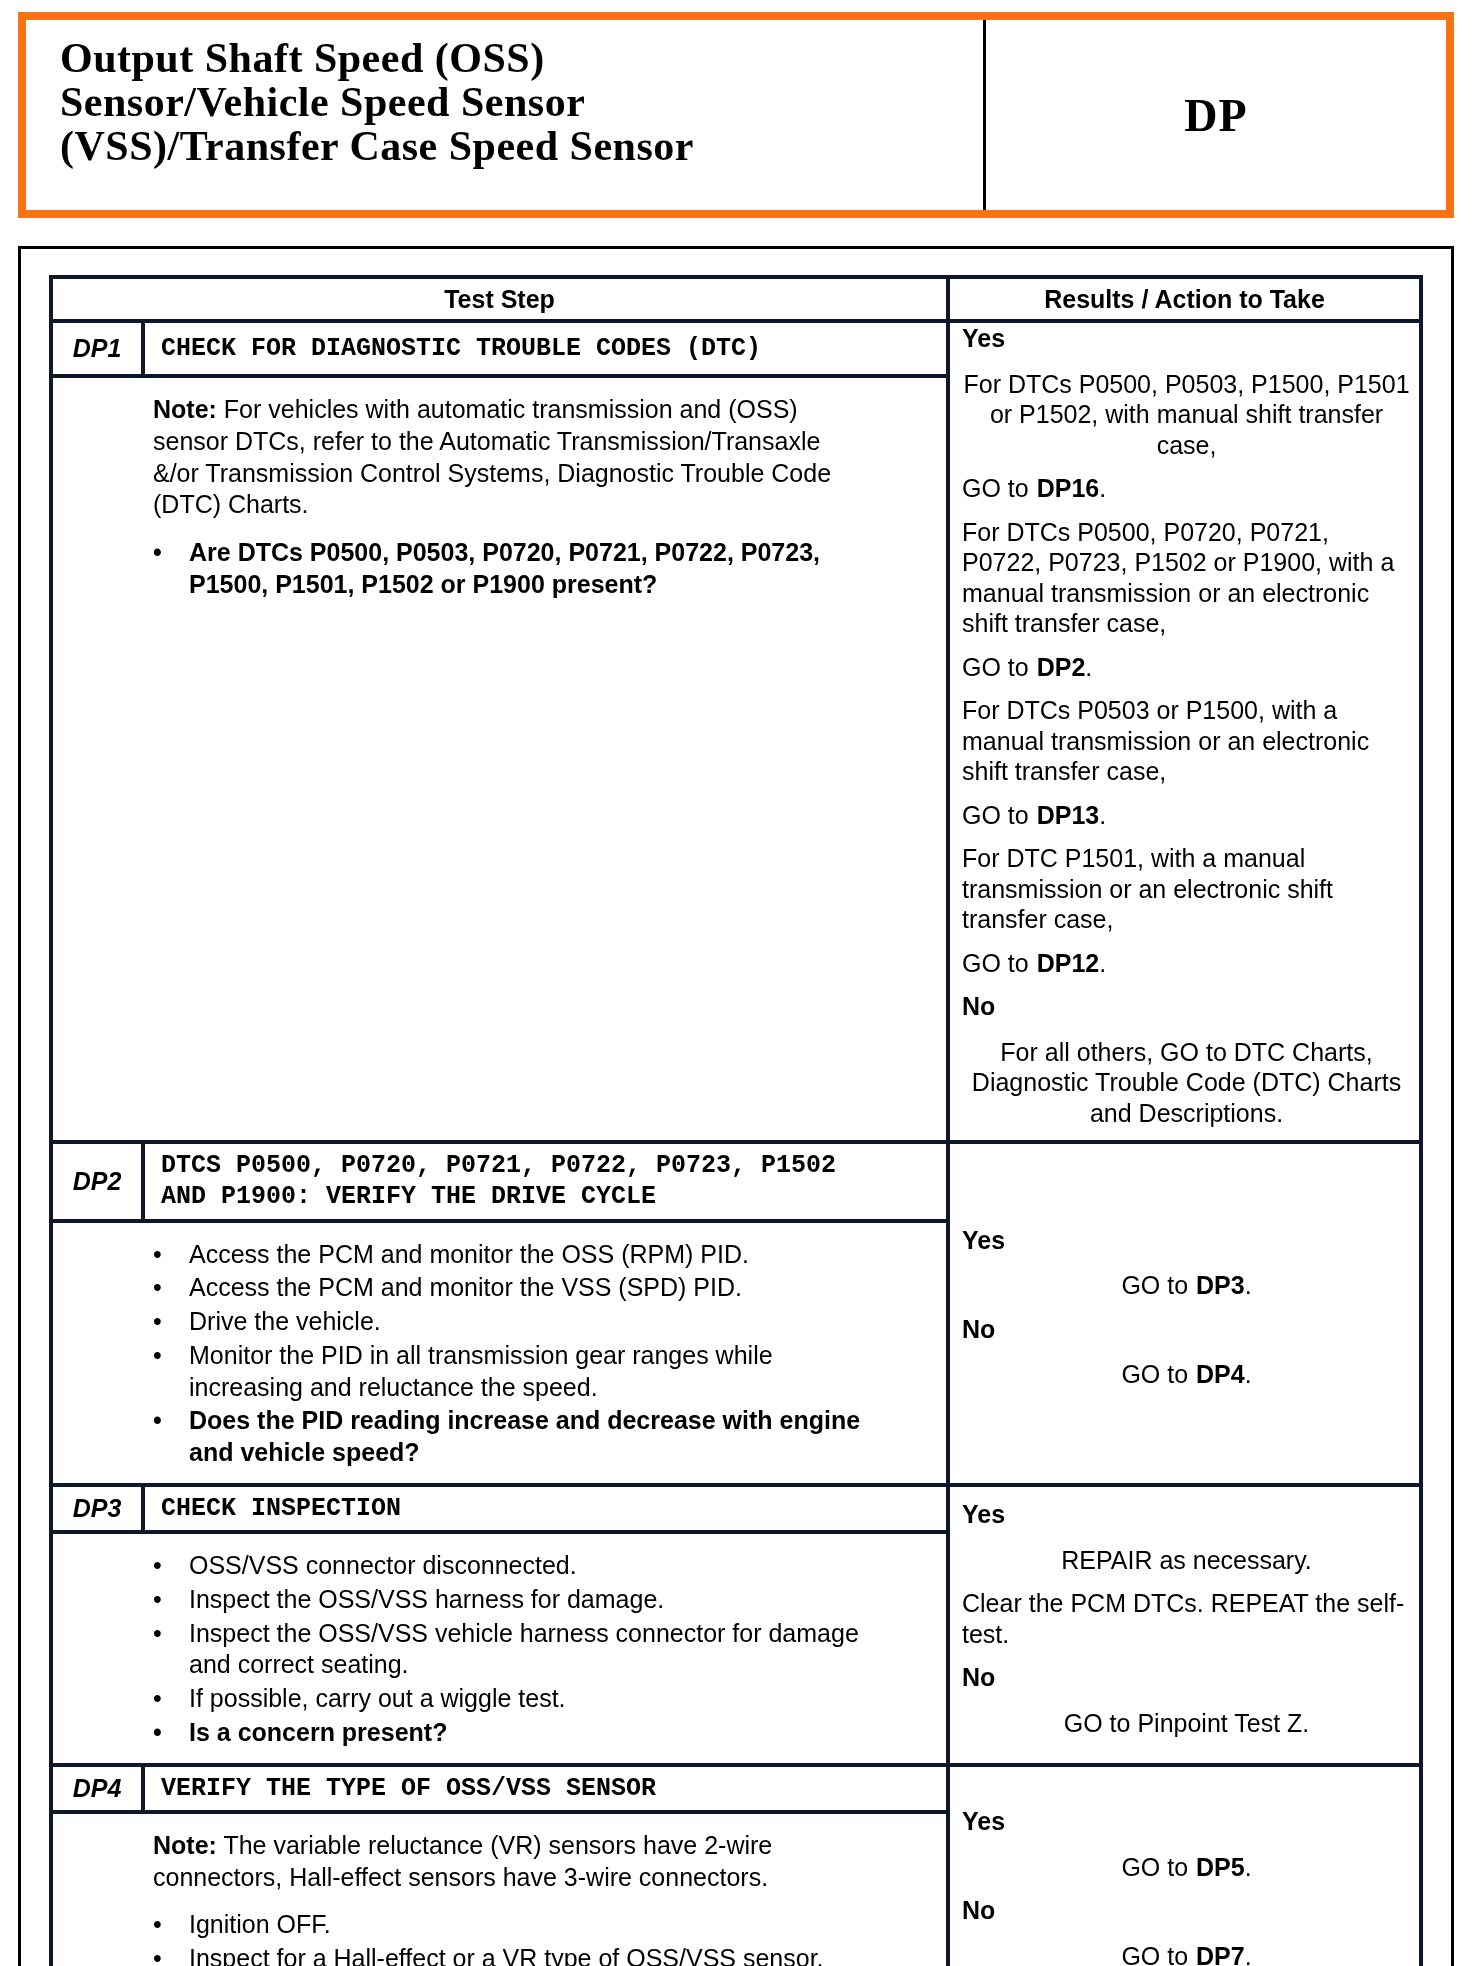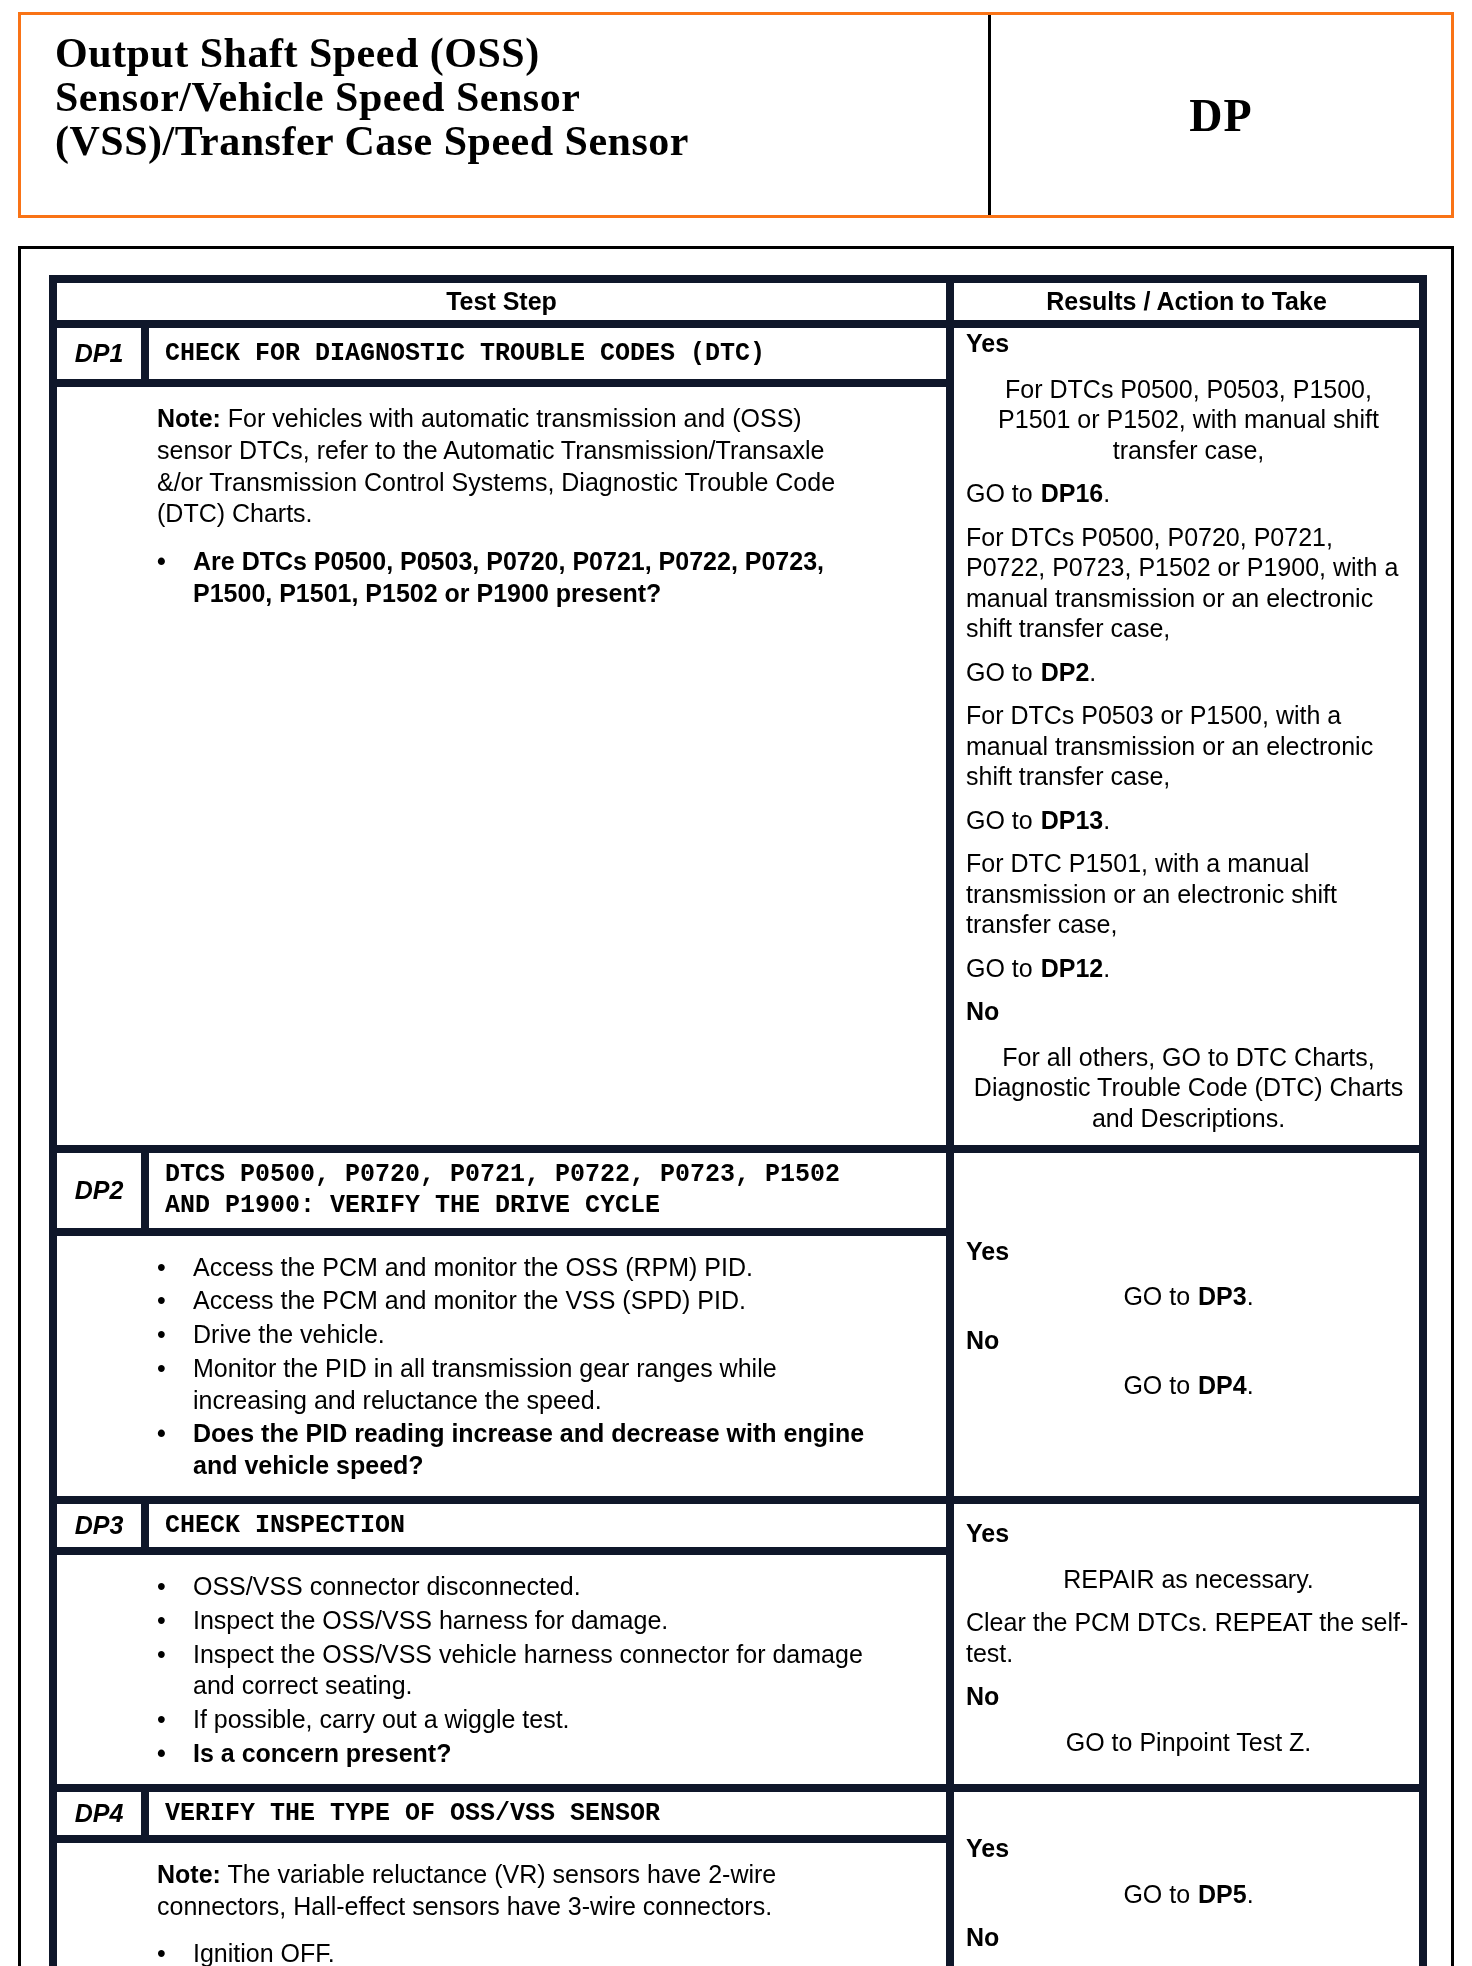--- a/index.html
+++ b/index.html
@@ -4,42 +4,42 @@
 <style>
   html, body { margin: 0; padding: 0; background: #ffffff; }
   * { box-sizing: border-box; }
   .page {
     width: 1472px; height: 1966px;
     padding: 12px 18px;
     font-family: "Liberation Sans", sans-serif;
     color: #000; background: #fff; overflow: hidden;
   }
   
-  .header-box { border: 3px solid #f97316; display: flex; min-height: 206px; }
+  .header-box { border: 8px solid #f97316; display: flex; min-height: 206px; }
   .header-title {
     flex: 1; border-right: 3px solid #000;
     padding: 16px 10px 10px 34px;
     font-family: "Liberation Serif", serif;
     font-weight: bold; font-size: 42px; line-height: 1.05; letter-spacing: .5px;
   }
   .header-code {
     width: 460px; display: flex; align-items: center; justify-content: center;
     font-family: "Liberation Serif", serif; font-weight: bold; font-size: 46px; letter-spacing: 1px;
   }
   
   .main-box {
     margin-top: 28px;
     border: 3px solid #000;
     border-bottom: 18px solid #000;
     min-height: 1702px;
     padding: 26px 28px 20px 28px;
   }
   table.proc-table { width: 100%; border-collapse: collapse; border: 3px solid #000; table-layout: fixed; }
   col.c-id { width: 92px; } col.c-title { width: 805px; } col.c-res { width: 473px; }
-  th, td { border: 8px solid #0f172a; }
+  th, td { border: 4px solid #0f172a; }
   thead th { height: 44px; font-size: 25px; font-weight: bold; text-align: center; vertical-align: middle; padding: 4px 0; }
   td.step-id { font-weight: bold; font-size: 25px; text-align: center; vertical-align: middle; padding: 4px 2px; font-style: italic; }
   td.step-title-cell { font-weight: bold; font-size: 25px; vertical-align: middle; padding: 6px 12px 6px 16px; font-family: Liberation Mono, monospace; }
   .step-title-text { max-width: 700px; line-height: 1.25; }
   td.step-body { vertical-align: top; padding: 14px 16px 12px 100px; font-size: 25px; }
   .note { max-width: 700px; line-height: 1.27; margin: 2px 0 16px 0; }
   .bullet { display: flex; max-width: 716px; line-height: 1.27; margin: 2px 0; }
   .bullet .marker { flex: none; width: 36px; }
   .bullet.bold { font-weight: bold; }
   td.step-results { vertical-align: middle; font-size: 25px; padding: 0 8px 12px 12px; line-height: 1.22; border-radius: 23px; }

